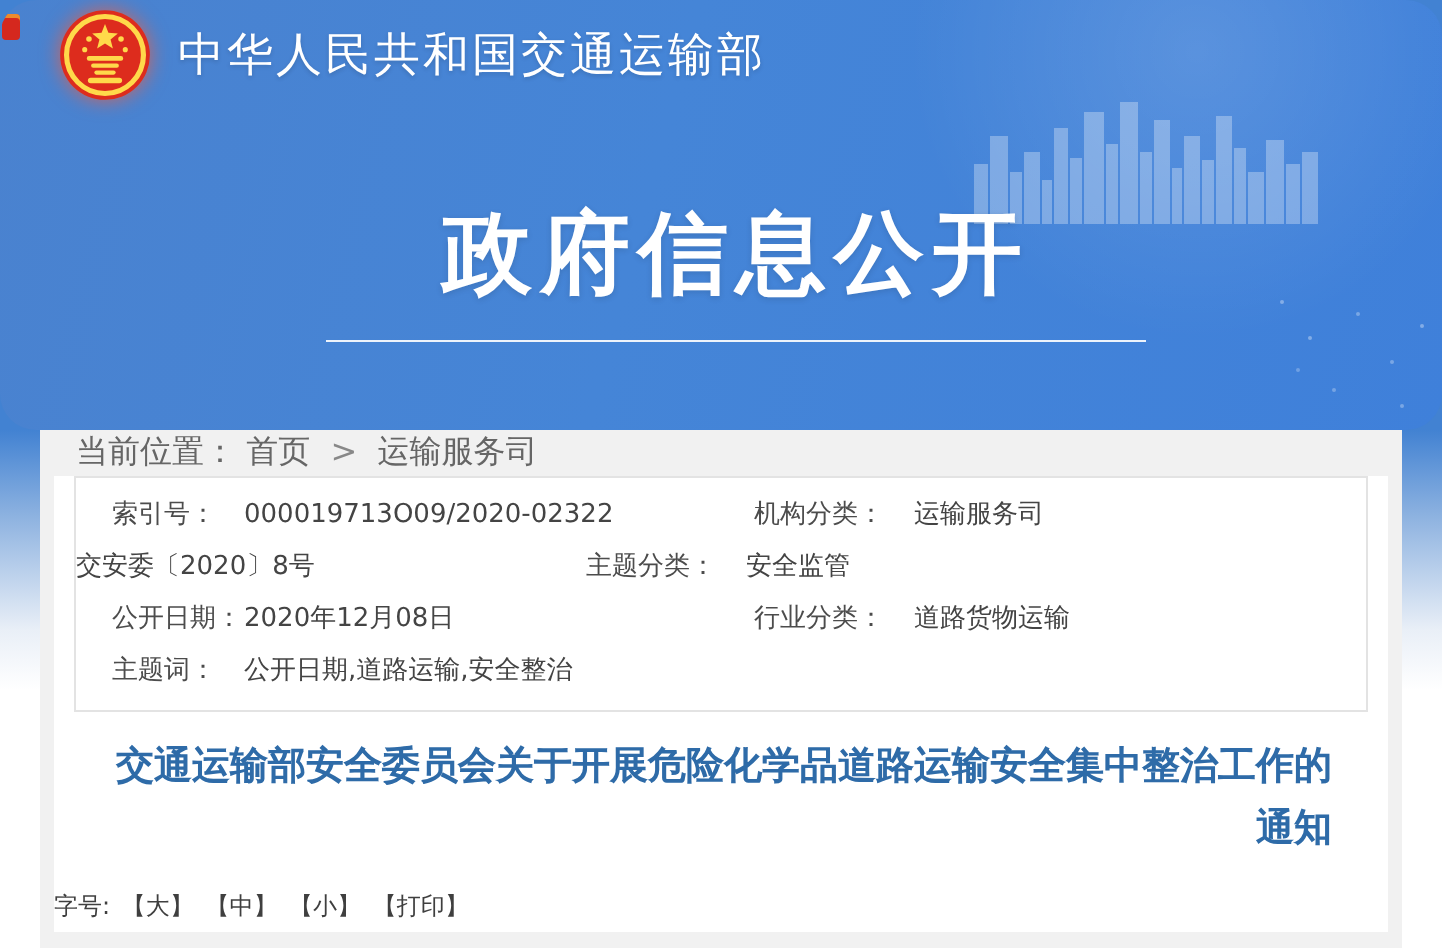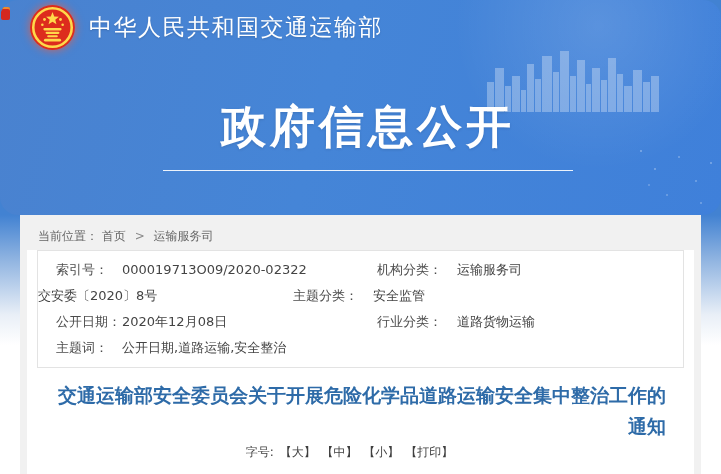--- a/index.html
+++ b/index.html
@@ -25,32 +25,32 @@
   .banner-title{font-size:45px;font-weight:700;color:#ffffff;letter-spacing:4px;text-shadow:0 1px 3px rgba(0,0,0,.12);}
   .skyline{position:absolute;left:487px;top:46px;width:175px;height:66px;}
   .constellation{position:absolute;left:640px;top:150px;width:2px;height:2px;border-radius:50%;
     background:rgba(255,255,255,.35);
     box-shadow:14px 18px 0 rgba(255,255,255,.35), 38px 6px 0 rgba(255,255,255,.3),
       55px 30px 0 rgba(255,255,255,.3), 70px 12px 0 rgba(255,255,255,.35),
       26px 44px 0 rgba(255,255,255,.28), 60px 52px 0 rgba(255,255,255,.3),
       8px 34px 0 rgba(255,255,255,.25);}
   
   .wrapper{position:relative;margin:0 20px;height:259px;background:#f1f1f1;box-sizing:border-box;}
-  .breadcrumb{padding:13px 18px 8px;font-size:12px;color:#666;height:14px;}
+  .breadcrumb{padding:1px 18px 8px;font-size:16px;color:#666;height:14px;}
   .breadcrumb .crumb-link{color:#666;text-decoration:none;cursor:pointer;}
   .breadcrumb .sep{margin:0 5px;color:#888;}
   .panel{margin:0 7px;background:#ffffff;height:228px;box-sizing:border-box;position:relative;}
   .meta-table{margin:0 10px;border:1px solid #e3e3e3;padding:6px 0;background:#fff;}
   .meta-row{display:flex;line-height:26px;font-size:13px;color:#4c4c4c;}
   .c-l1{width:66px;margin-left:18px;flex:none;}
   .c-v1{width:255px;flex:none;color:#444;}
   .c-l2{width:80px;flex:none;}
   .c-v2{flex:1;color:#444;}
   .doc-title{margin:12px 28px 0;text-align:right;font-size:19px;line-height:31px;font-weight:700;color:#2e6ba8;}
-  .toolbar{margin-top:2px;text-align:center;padding-right:22px;font-size:12px;color:#3f3f3f;line-height:16px;}
+  .toolbar{margin-top:15px;text-align:left;padding-right:22px;font-size:12px;color:#3f3f3f;line-height:16px;}
   .toolbar .fs-btn{cursor:pointer;margin-left:2px;}
 </style>
 </head>
 <body>
 
 <header class="banner">
   <div class="mini-emblem"></div>
 
   <div class="brand">
     <svg class="emblem" viewBox="0 0 44 44">

